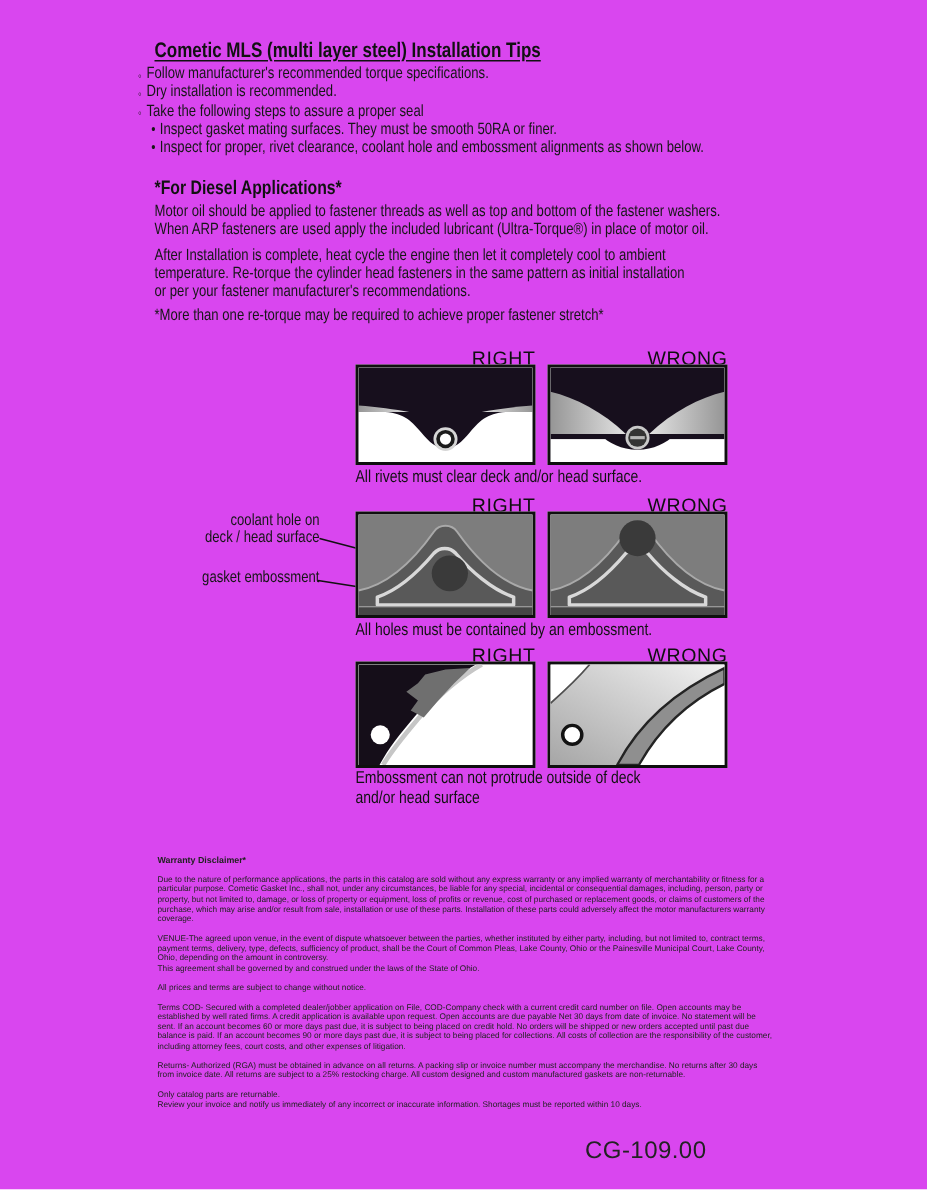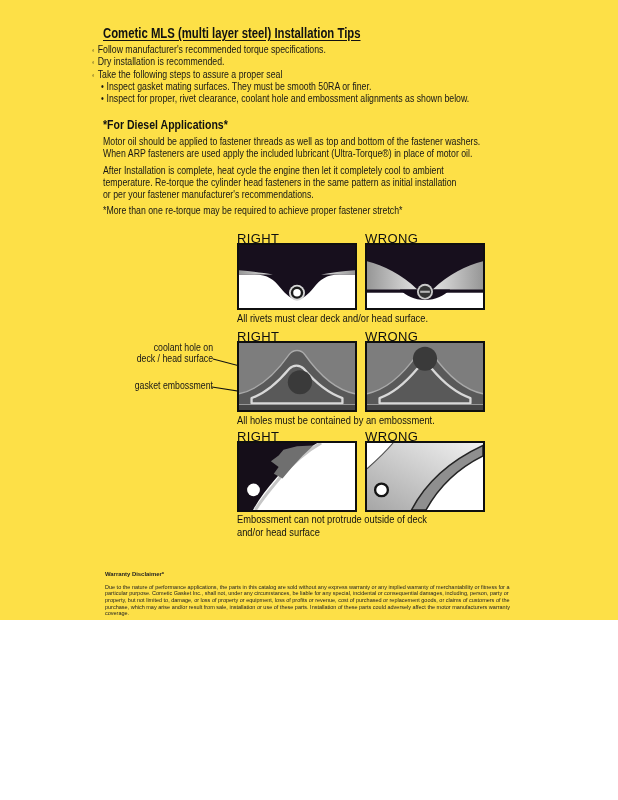--- a/index.html
+++ b/index.html
@@ -1,37 +1,37 @@
 <!DOCTYPE html>
 <html><head>
 <meta charset="utf-8">
 <style>
   html,body{margin:0;padding:0;background:#ffffff;}
   .page{
-    position:relative;width:618px;height:620px;background:#fde047;
+    position:relative;width:618px;height:793px;background:#d946ef;
     font-family:"Liberation Sans", sans-serif;color:#1a1a1a;overflow:hidden;
   }
   .cond{transform:scaleX(0.81);transform-origin:0 0;}
   .cond-r{transform:scaleX(0.81);transform-origin:100% 0;}
 
   .title{
     position:absolute;left:103px;top:25px;font-size:14px;font-weight:bold;
     white-space:nowrap;text-decoration:underline;text-underline-offset:2px;color:#111;
   }
   .bullets{position:absolute;left:92px;top:44px;width:560px;font-size:10.8px;line-height:11.8px;color:#161616;}
   .b1,.b2{display:flex;white-space:nowrap;}
   .b2{margin-left:11px;}
   .b1::before{content:"\25E6";width:7px;font-size:8.5px;line-height:12.4px;flex:0 0 auto;}
   .b2::before{content:"\2022";width:7px;font-size:10px;line-height:11.8px;flex:0 0 auto;}
 
   .h2{position:absolute;left:103px;top:117px;font-size:13px;font-weight:bold;white-space:nowrap;color:#111;}
   .para{position:absolute;left:103px;width:560px;font-size:10.8px;line-height:12.2px;white-space:pre-line;color:#161616;}
   .p1{top:135px;}.p2{top:164px;}.p3{top:204px;}
 
-  .dlabel{position:absolute;width:120px;text-align:left;font-size:13px;letter-spacing:0.4px;color:#0f0f0f;}
+  .dlabel{position:absolute;width:120px;text-align:right;font-size:13px;letter-spacing:0.4px;color:#0f0f0f;}
   .panel{position:absolute;width:120px;border:2.4px solid #0f0f0f;box-sizing:border-box;background:#fff;}
   .panel svg{display:block;width:100%;height:100%;}
   .ph1{height:67px;}.ph2{height:71px;}
   .cap{position:absolute;left:237px;font-size:11.5px;line-height:12.6px;white-space:pre-line;color:#111;}
 
   .side-label{position:absolute;right:405px;width:160px;text-align:right;
     font-size:10.8px;line-height:11.4px;white-space:pre-line;color:#161616;}
   .sl1{top:342px;}.sl2{top:380px;}
   .leader{position:absolute;left:205px;top:350px;}
 

